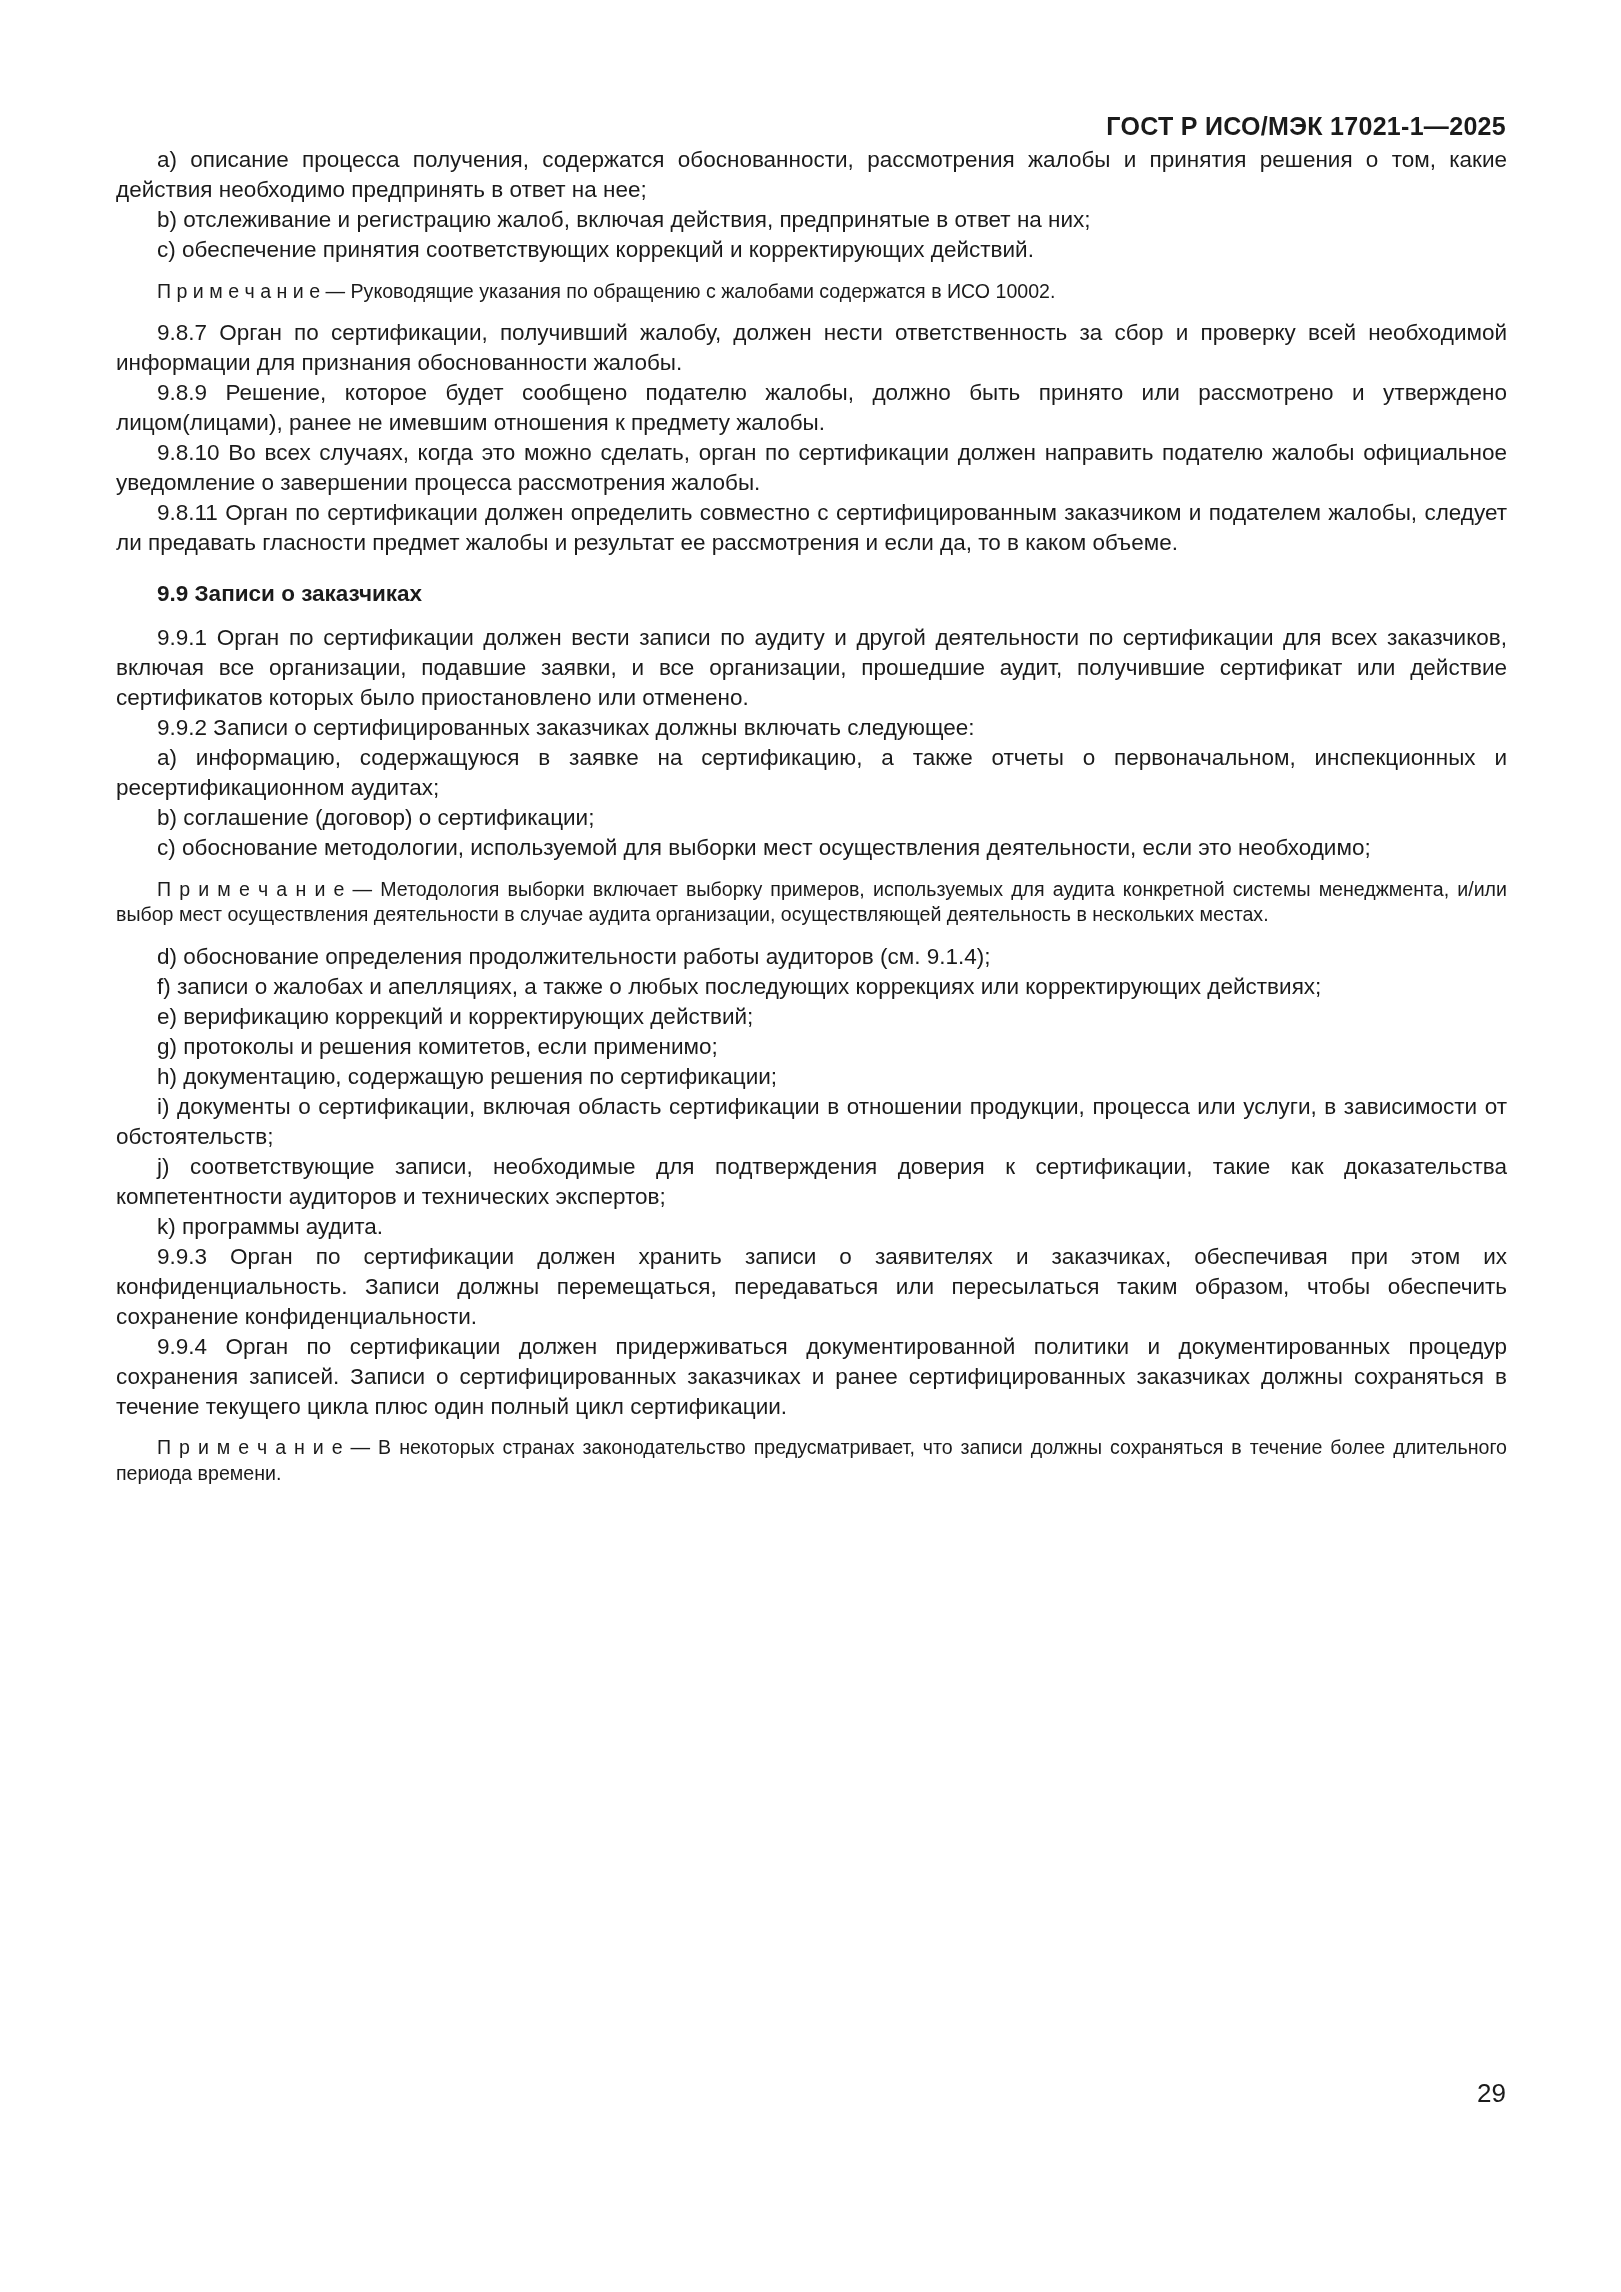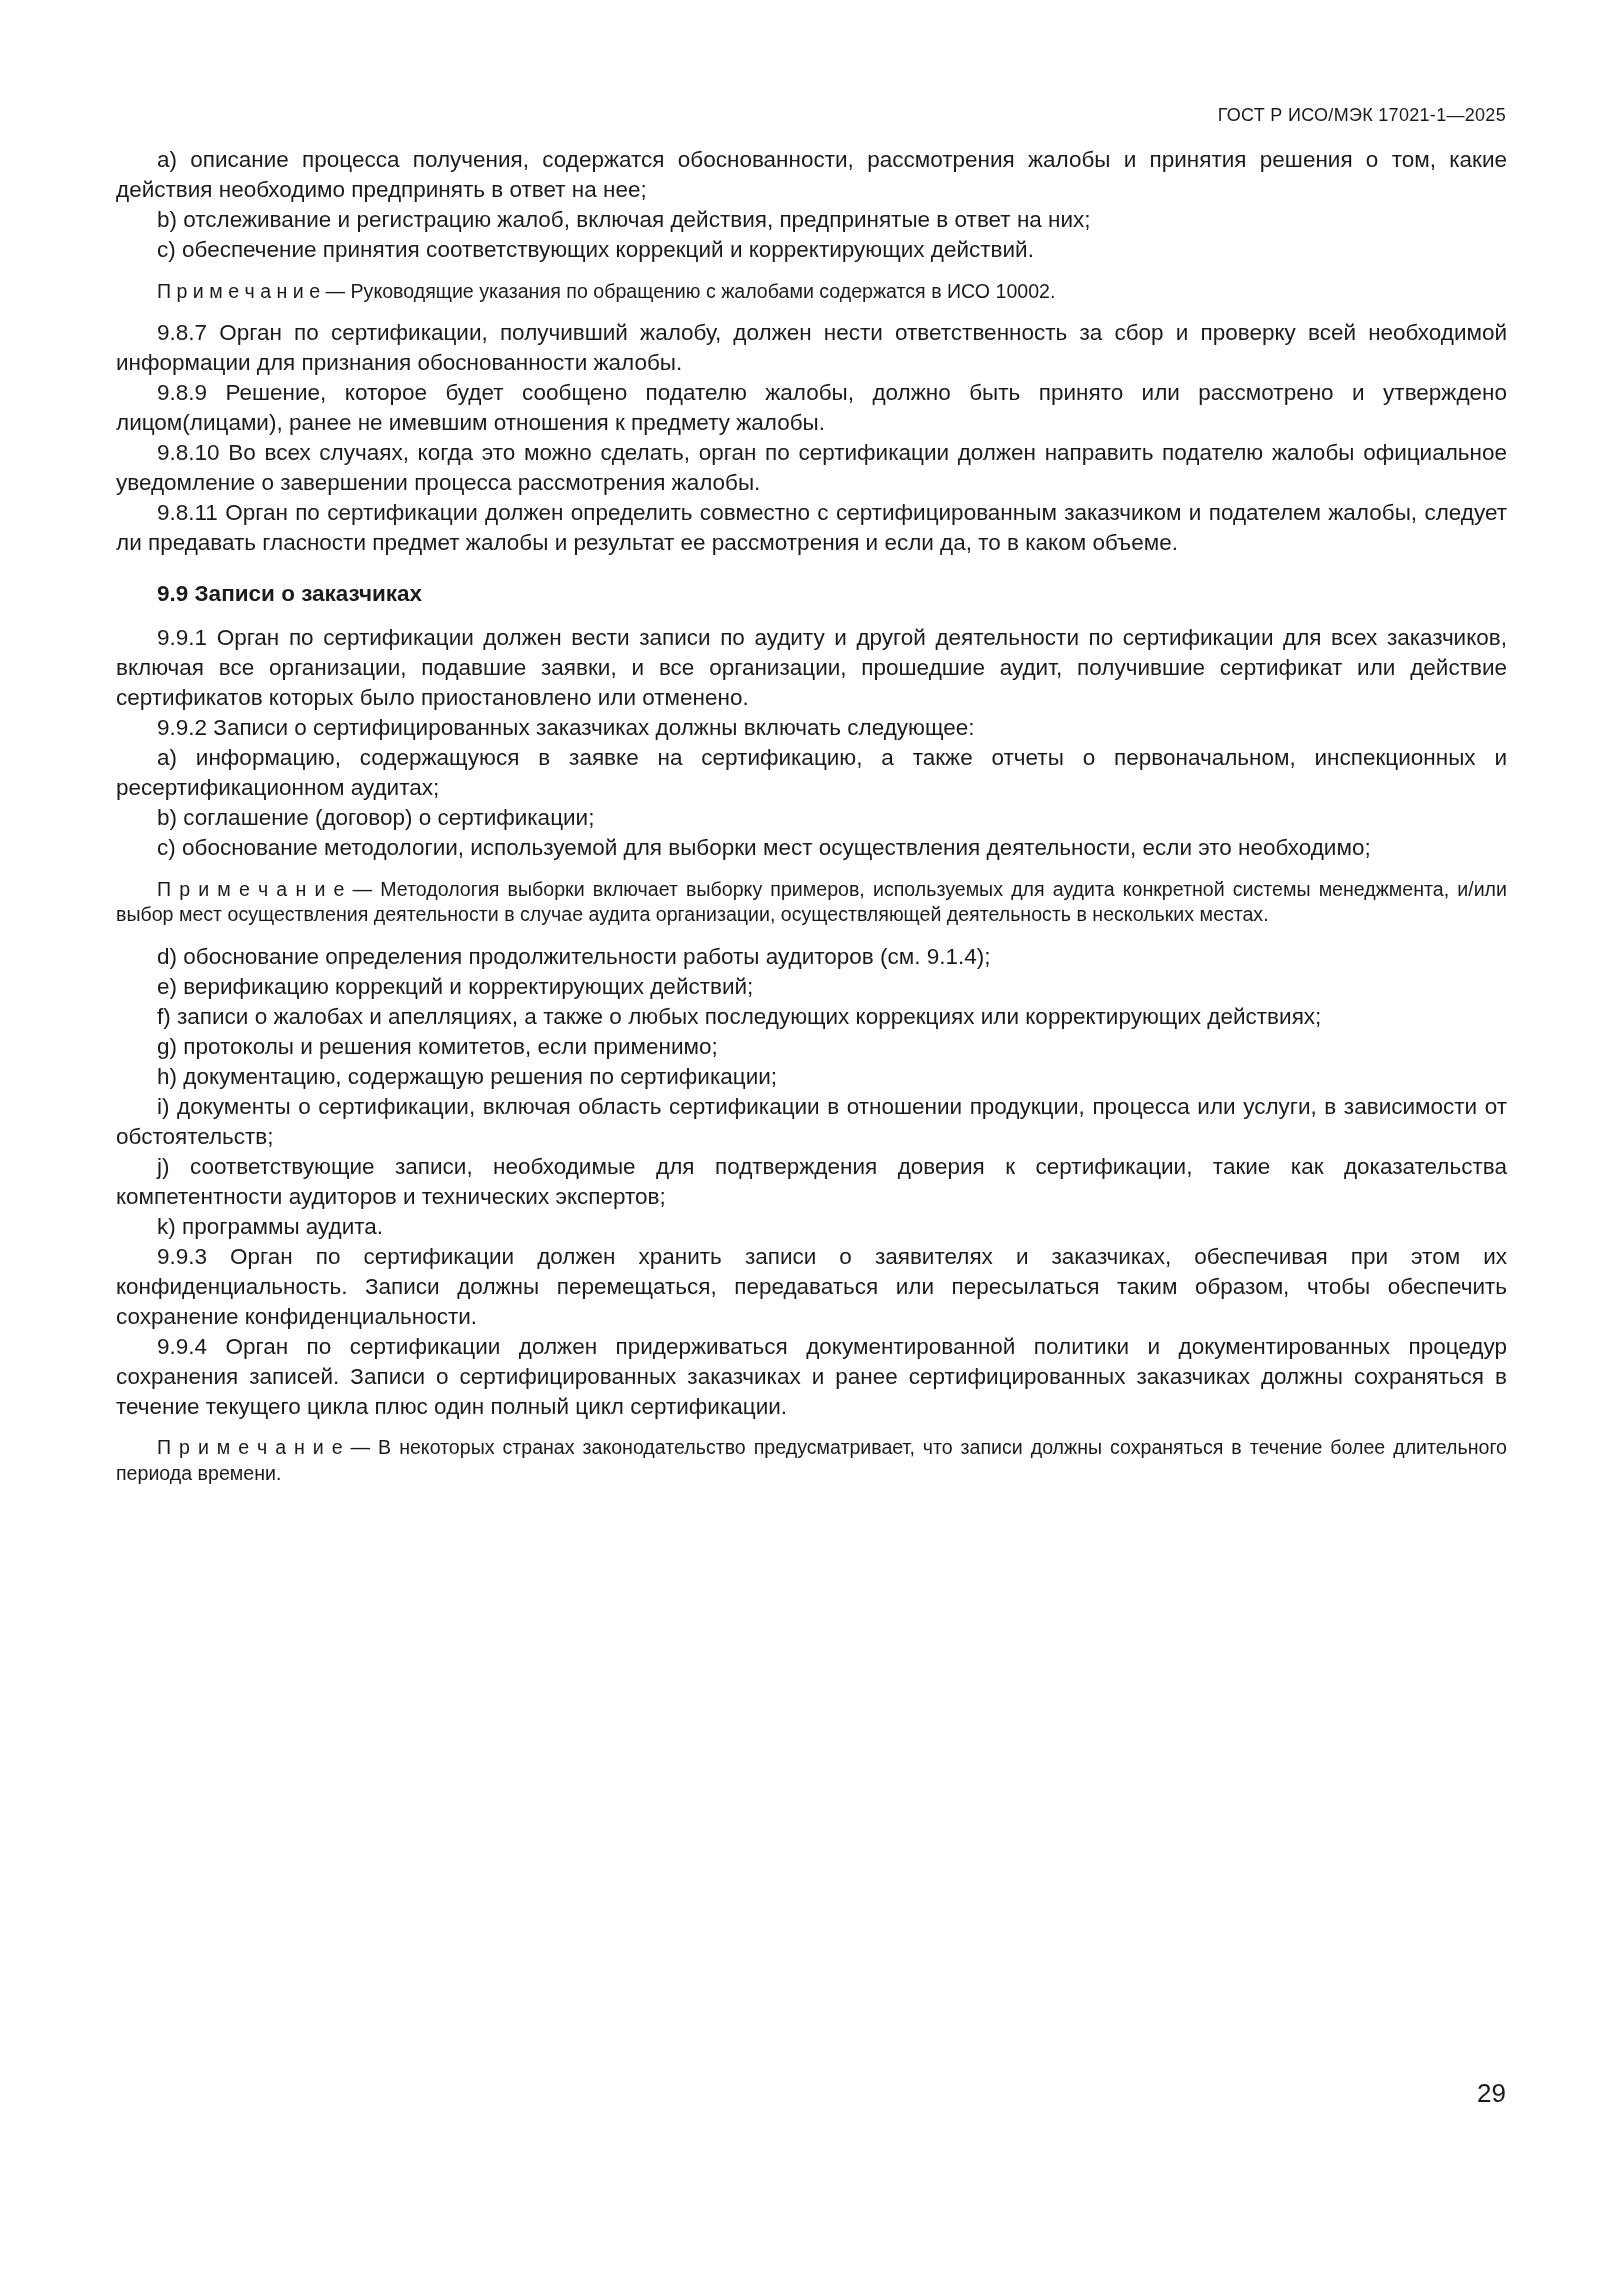--- a/index.html
+++ b/index.html
@@ -11,24 +11,24 @@
     position: relative;
     width: 1621px;
     height: 2293px;
     background: #ffffff;
     color: #1b1b1b;
     font-family: "Liberation Sans", sans-serif;
     overflow: hidden;
   }
   .doc-header {
     position: absolute;
-    top: 105px;
+    top: 112px;
     right: 115px;
-    font-size: 18px;
-    font-weight: normal;
+    font-size: 25px;
+    font-weight: bold;
     letter-spacing: 0.3px;
     white-space: nowrap;
   }
   .content {
     position: absolute;
     top: 145px;
     left: 116px;
     width: 1391px;
     text-align: justify;
   }
@@ -74,22 +74,22 @@
       <p class="body">9.8.10 Во всех случаях, когда это можно сделать, орган по сертификации должен направить подателю жалобы официальное уведомление о завершении процесса рассмотрения жалобы.</p>
       <p class="body">9.8.11 Орган по сертификации должен определить совместно с сертифицированным заказчиком и подателем жалобы, следует ли предавать гласности предмет жалобы и результат ее рассмотрения и если да, то в каком объеме.</p>
       <p class="heading">9.9 Записи о заказчиках</p>
       <p class="body">9.9.1 Орган по сертификации должен вести записи по аудиту и другой деятельности по сертификации для всех заказчиков, включая все организации, подавшие заявки, и все организации, прошедшие аудит, получившие сертификат или действие сертификатов которых было приостановлено или отменено.</p>
       <p class="body">9.9.2 Записи о сертифицированных заказчиках должны включать следующее:</p>
       <p class="body">a) информацию, содержащуюся в заявке на сертификацию, а также отчеты о первоначальном, инспекционных и ресертификационном аудитах;</p>
       <p class="body">b) соглашение (договор) о сертификации;</p>
       <p class="body">c) обоснование методологии, используемой для выборки мест осуществления деятельности, если это необходимо;</p>
       <p class="note">П р и м е ч а н и е  —  Методология выборки включает выборку примеров, используемых для аудита конкретной системы менеджмента, и/или выбор мест осуществления деятельности в случае аудита организации, осуществляющей деятельность в нескольких местах.</p>
       <p class="body">d) обоснование определения продолжительности работы аудиторов (см. 9.1.4);</p>
+      <p class="body">f) записи о жалобах и апелляциях, а также о любых последующих коррекциях или корректирующих действиях;</p>
       <p class="body">e) верификацию коррекций и корректирующих действий;</p>
-      <p class="body">f) записи о жалобах и апелляциях, а также о любых последующих коррекциях или корректирующих действиях;</p>
       <p class="body">g) протоколы и решения комитетов, если применимо;</p>
       <p class="body">h) документацию, содержащую решения по сертификации;</p>
       <p class="body">i) документы о сертификации, включая область сертификации в отношении продукции, процесса или услуги, в зависимости от обстоятельств;</p>
       <p class="body">j) соответствующие записи, необходимые для подтверждения доверия к сертификации, такие как доказательства компетентности аудиторов и технических экспертов;</p>
       <p class="body">k) программы аудита.</p>
       <p class="body">9.9.3 Орган по сертификации должен хранить записи о заявителях и заказчиках, обеспечивая при этом их конфиденциальность. Записи должны перемещаться, передаваться или пересылаться таким образом, чтобы обеспечить сохранение конфиденциальности.</p>
       <p class="body">9.9.4 Орган по сертификации должен придерживаться документированной политики и документированных процедур сохранения записей. Записи о сертифицированных заказчиках и ранее сертифицированных заказчиках должны сохраняться в течение текущего цикла плюс один полный цикл сертификации.</p>
       <p class="note">П р и м е ч а н и е  —  В некоторых странах законодательство предусматривает, что записи должны сохраняться в течение более длительного периода времени.</p>
     </div>
 

